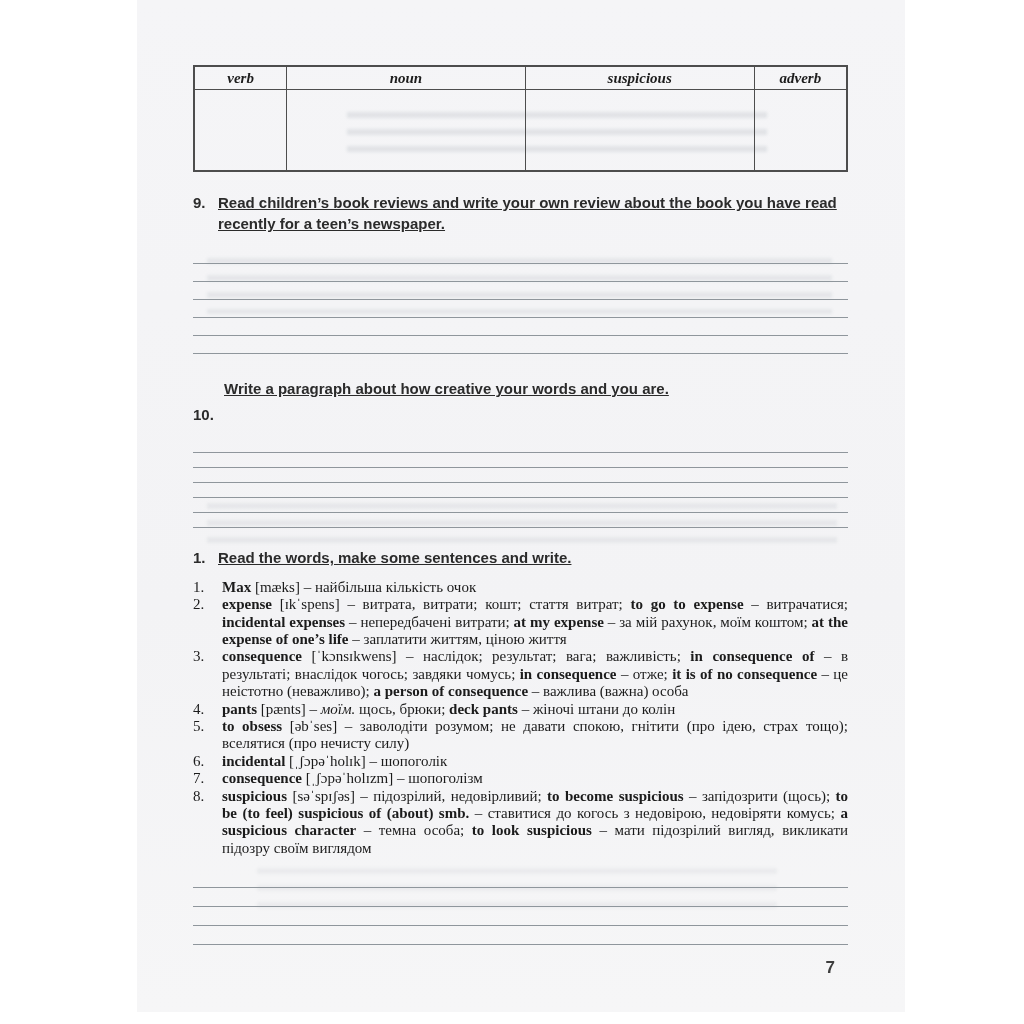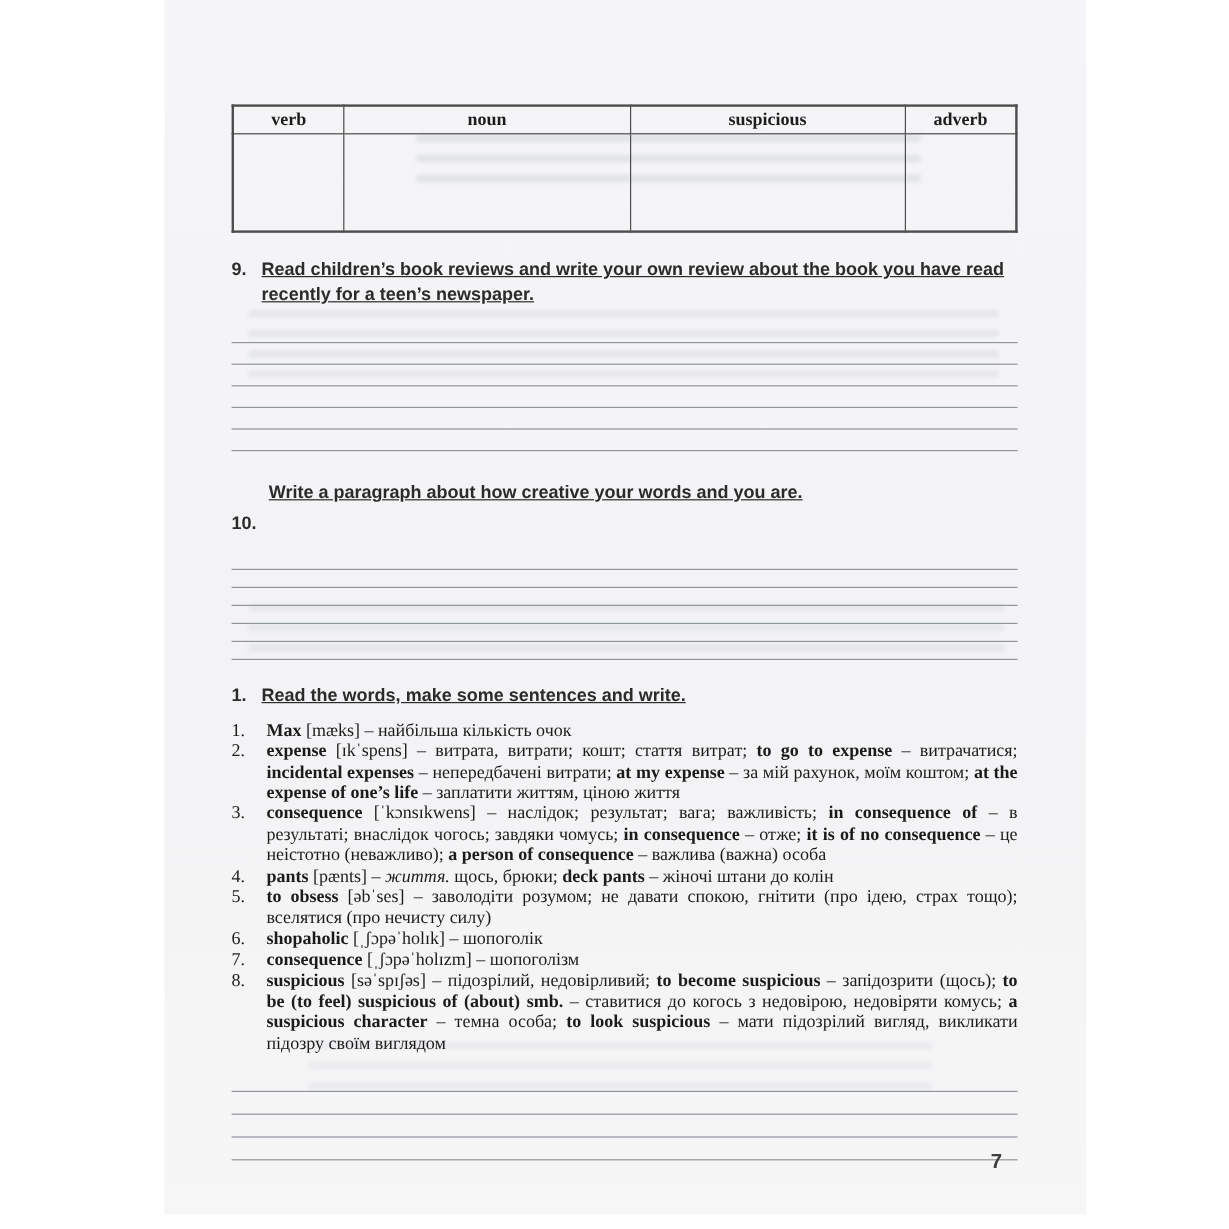--- a/index.html
+++ b/index.html
@@ -17,24 +17,25 @@
     background: linear-gradient(180deg, #f5f5f7 0%, #f3f3f5 60%, #f6f6f7 100%);
     color: #222;
   }
   .content {
     position: relative;
     padding: 0 57px 0 56px;
   }
   
   table.word-forms {
     width: 100%;
-    margin-top: 87px;
+    margin-top: 65px;
     border-collapse: collapse;
     table-layout: fixed;
     background: transparent;
+    font-style: italic;
   }
   table.word-forms th, table.word-forms td {
     border: 1px solid #4d4d4d;
   }
   table.word-forms { border: 2px solid #4d4d4d; }
   table.word-forms th {
     font-family: "Liberation Serif", serif;
     font-weight: bold;
     font-size: 15px;
     color: #1d1d1d;
@@ -186,29 +187,29 @@
         <div class="vitem">
           <span class="vnum">2.</span>
           <div class="vtext"><span class="seg-b">expense</span><span> [ɪkˈspens] – витрата, витрати; кошт; стаття витрат; </span><span class="seg-b">to go to expense</span><span> – витрачатися; </span><span class="seg-b">incidental expenses</span><span> – непередбачені витрати; </span><span class="seg-b">at my expense</span><span> – за мій рахунок, моїм коштом; </span><span class="seg-b">at the expense of one’s life</span><span> – заплатити життям, ціною життя</span></div>
         </div>
         <div class="vitem">
           <span class="vnum">3.</span>
           <div class="vtext"><span class="seg-b">consequence</span><span> [ˈkɔnsɪkwens] – наслідок; результат; вага; важливість; </span><span class="seg-b">in consequence of</span><span> – в результаті; внаслідок чогось; завдяки чомусь; </span><span class="seg-b">in consequence</span><span> – отже; </span><span class="seg-b">it is of no consequence</span><span> – це неістотно (неважливо); </span><span class="seg-b">a person of consequence</span><span> – важлива (важна) особа</span></div>
         </div>
         <div class="vitem">
           <span class="vnum">4.</span>
-          <div class="vtext"><span class="seg-b">pants</span><span> [pænts] – </span><span class="seg-i">життя.</span><span> щось, брюки; </span><span class="seg-b">deck pants</span><span> – жіночі штани до колін</span></div>
+          <div class="vtext"><span class="seg-b">pants</span><span> [pænts] – </span><span class="seg-i">моїм.</span><span> щось, брюки; </span><span class="seg-b">deck pants</span><span> – жіночі штани до колін</span></div>
         </div>
         <div class="vitem">
           <span class="vnum">5.</span>
           <div class="vtext"><span class="seg-b">to obsess</span><span> [əbˈses] – заволодіти розумом; не давати спокою, гнітити (про ідею, страх тощо); вселятися (про нечисту силу)</span></div>
         </div>
         <div class="vitem">
           <span class="vnum">6.</span>
-          <div class="vtext"><span class="seg-b">shopaholic</span><span> [ˌʃɔpəˈholɪk] – шопоголік</span></div>
+          <div class="vtext"><span class="seg-b">incidental</span><span> [ˌʃɔpəˈholɪk] – шопоголік</span></div>
         </div>
         <div class="vitem">
           <span class="vnum">7.</span>
           <div class="vtext"><span class="seg-b">consequence</span><span> [ˌʃɔpəˈholɪzm] – шопоголізм</span></div>
         </div>
         <div class="vitem">
           <span class="vnum">8.</span>
           <div class="vtext"><span class="seg-b">suspicious</span><span> [səˈspɪʃəs] – підозрілий, недовірливий; </span><span class="seg-b">to become suspicious</span><span> – запідозрити (щось); </span><span class="seg-b">to be (to feel) suspicious of (about) smb.</span><span> – ставитися до когось з недовірою, недовіряти комусь; </span><span class="seg-b">a suspicious character</span><span> – темна особа; </span><span class="seg-b">to look suspicious</span><span> – мати підозрілий вигляд, викликати підозру своїм виглядом</span></div>
         </div>
       </div>

